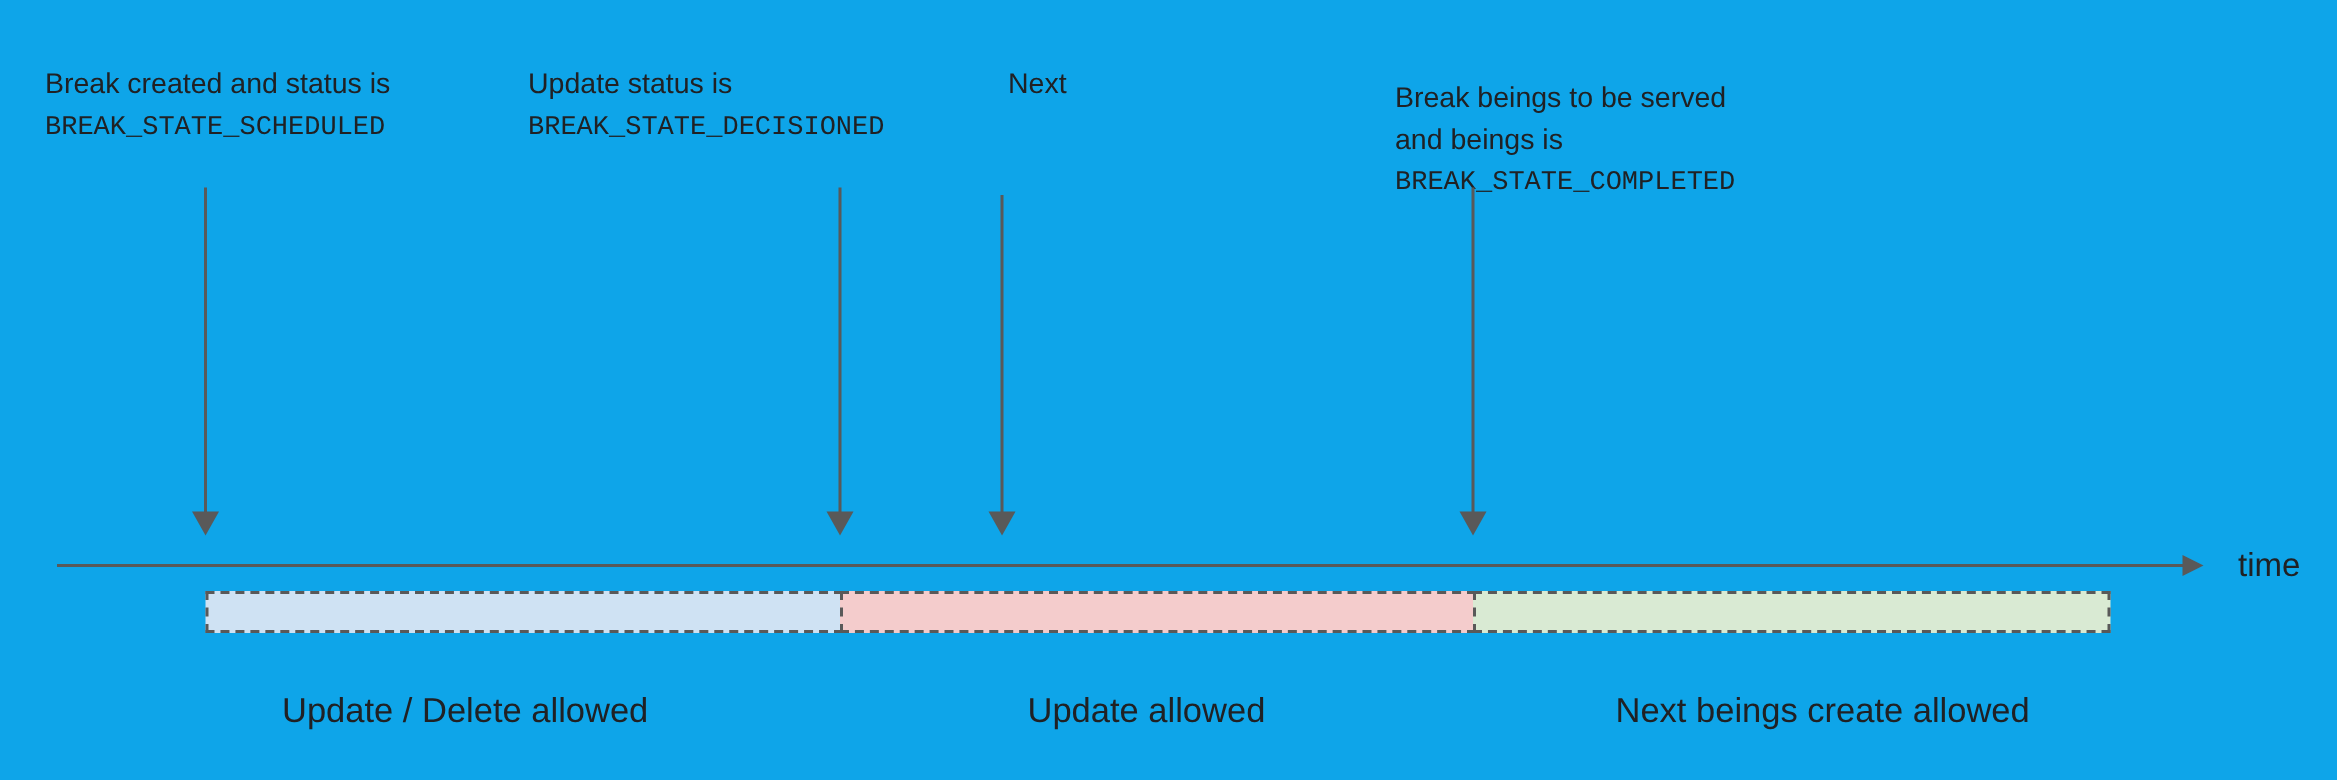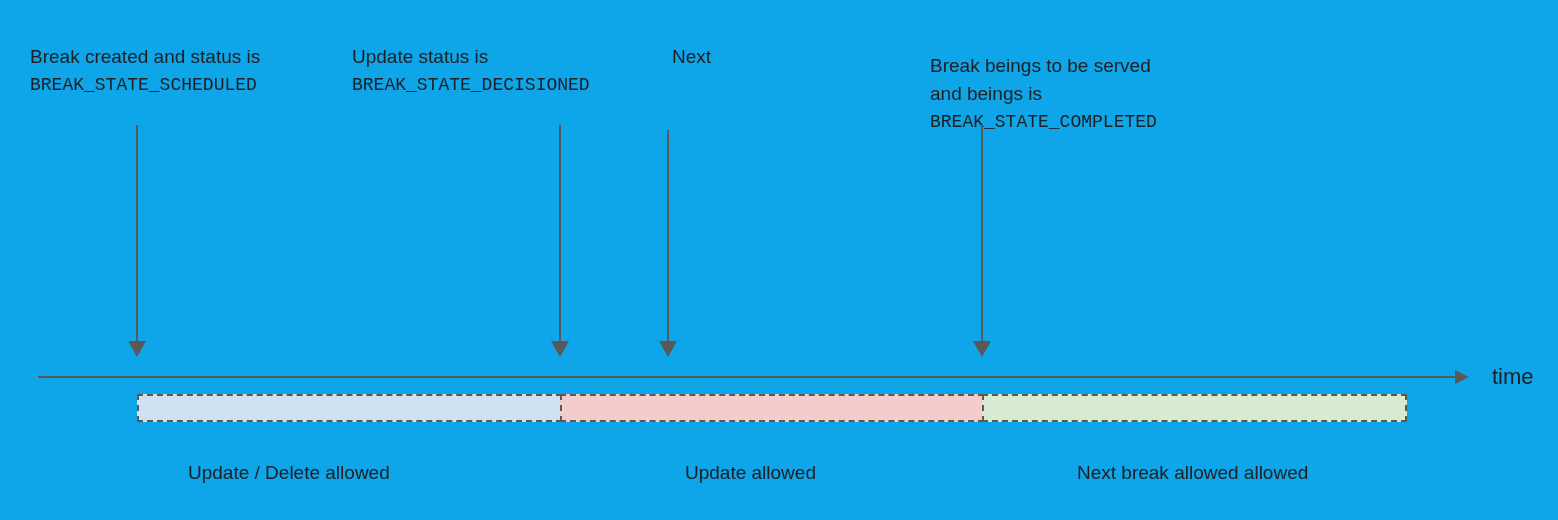--- a/index.html
+++ b/index.html
@@ -57,21 +57,21 @@
   }
   
   .segment{
     position:absolute;top:394px;height:28px;
     box-sizing:border-box;
     border:2px dashed var(--segment-border);
   }
   
   .seg-label{
     position:absolute;top:461px;
-    font-size:19px;line-height:24px;
+    font-size:23px;line-height:24px;
     white-space:nowrap;
   }
 </style>
 </head>
 <body>
 
 <div class="canvas">
 
   <div class="ann" style="left:30px;top:43px">
     <div class="ann-line">Break created and status is</div>
@@ -113,15 +113,15 @@
   <div class="tl-line"></div>
   <div class="tl-head"></div>
   <span class="tl-label">time</span>
 
   <div class="segment" style="left: 137px; width: 425px; background-color: rgb(207, 226, 243);"></div>
   <div class="segment" style="left: 560px; width: 424px; background-color: rgb(244, 204, 204);"></div>
   <div class="segment" style="left: 982px; width: 425px; background-color: rgb(217, 234, 211);"></div>
 
   <div class="seg-label" style="left:188px">Update / Delete allowed</div>
   <div class="seg-label" style="left:685px">Update allowed</div>
-  <div class="seg-label" style="left:1077px">Next break allowed allowed</div>
+  <div class="seg-label" style="left:1077px">Next beings create allowed</div>
 
 </div>
 
 </body></html>

